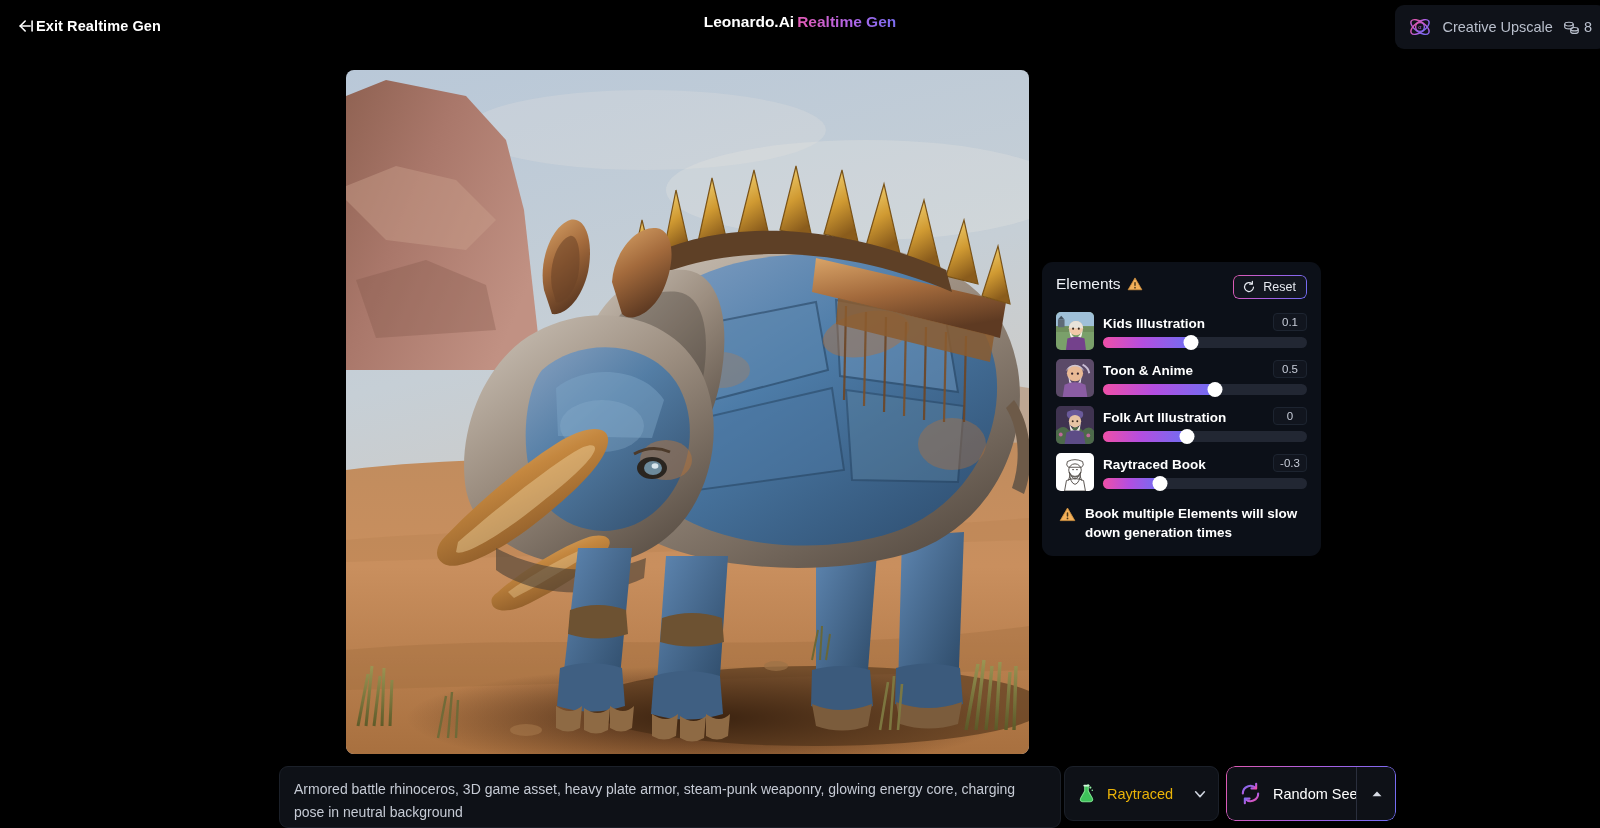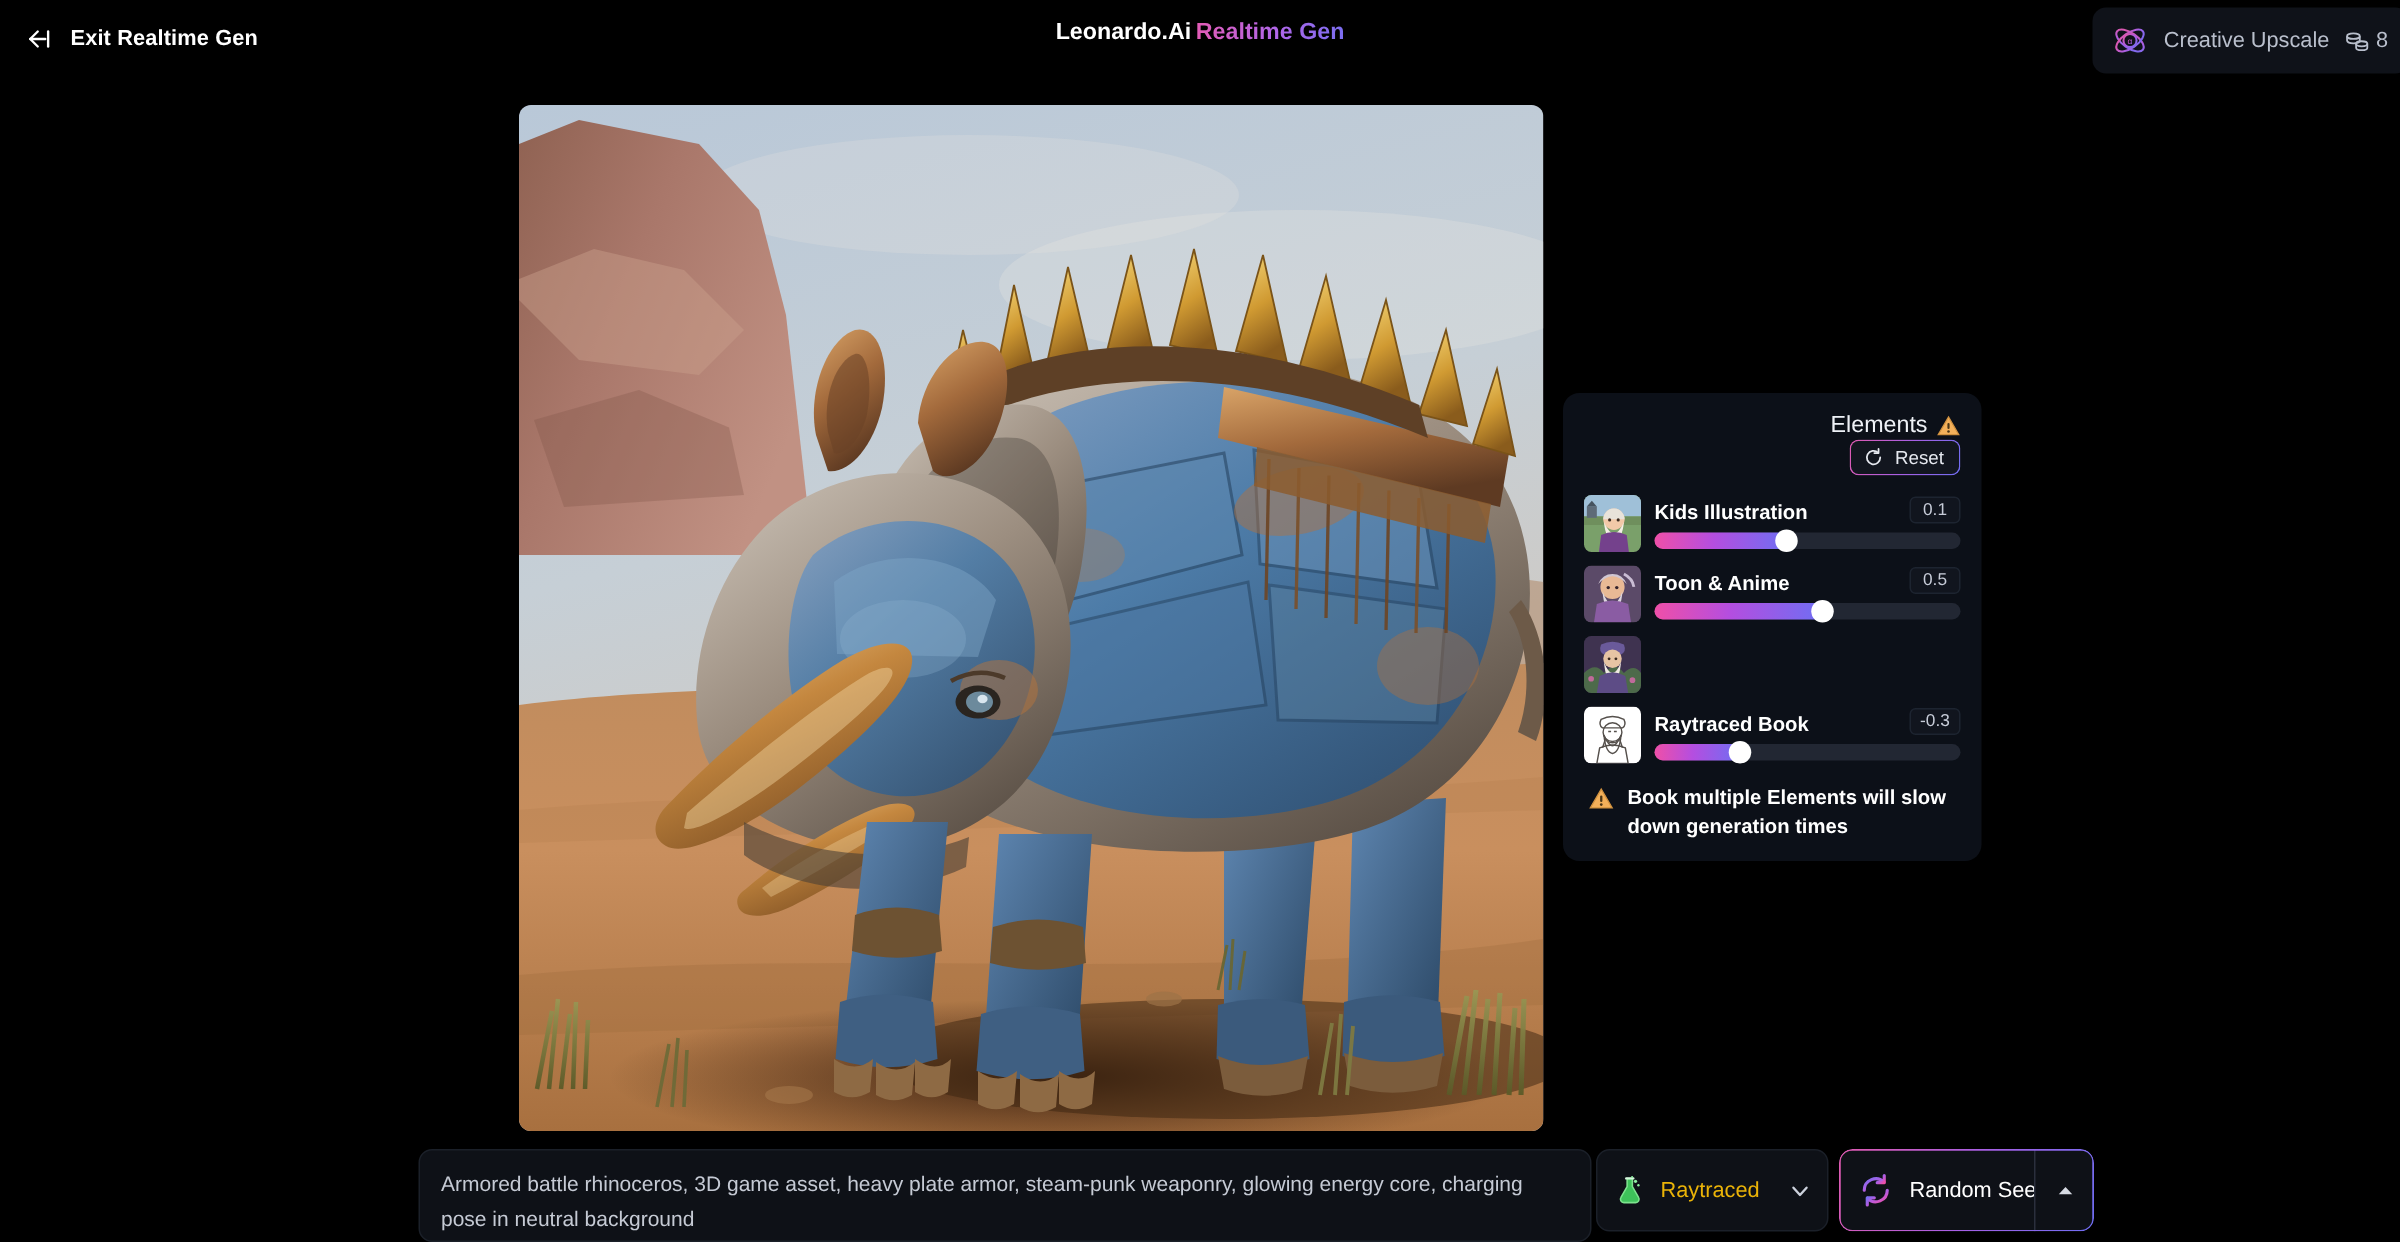--- a/index.html
+++ b/index.html
@@ -11,21 +11,21 @@
   }
   .app { position: relative; width: 1600px; height: 828px; background: #000; }
 
   
   .header {
     position: absolute; top: 0; left: 0; width: 1600px; height: 50px;
     display: flex; align-items: center;
   }
   .exit-btn {
     position: absolute; left: 8px; top: 12px;
-    display: flex; align-items: center; gap: 11px;
+    display: flex; align-items: center; gap: 0;
     padding: 4px 8px; border-radius: 6px; cursor: pointer;
   }
   .exit-icon { width: 20px; height: 20px; display: block; }
   .exit-label {
     color: #ffffff; font-size: 14.5px; font-weight: 700; letter-spacing: .1px;
     white-space: nowrap;
   }
   .brand {
     position: absolute; left: 50%; top: 13px; transform: translateX(-50%);
     font-size: 15.5px; font-weight: 700; white-space: nowrap;
@@ -57,23 +57,22 @@
   .canvas svg { display: block; width: 100%; height: 100%; }
 
   
   .elements-panel {
     position: absolute; left: 1042px; top: 262px;
     width: 279px; border-radius: 11px;
     background: #0c1018;
     padding: 13px 14px 14px 14px;
   }
   .panel-head {
-    display: flex; align-items: flex-end; justify-content: space-between;
+    display: flex; align-items: flex-start; justify-content: space-between;
     margin-bottom: 13px;
-    flex-direction: column;
   }
   .panel-title-wrap { display: flex; align-items: center; gap: 6px; }
   .panel-title { color: #eef1f6; font-size: 15.5px; font-weight: 400; }
   .warn-tri { width: 16px; height: 16px; display: block; }
   .reset-btn {
     display: flex; align-items: center; gap: 7px;
     padding: 5px 11px 5px 9px; border-radius: 6px;
     background: #12161f; cursor: pointer; position: relative;
   }
   .reset-btn::before {
@@ -508,20 +507,31 @@
           <path d="M12 6 q8 -4 16 0 q2 5 -2 7 H14 q-4 -2 -2 -7z" fill="#6a5a9a"></path>
           <circle cx="20" cy="16" r="6.5" fill="#e7c4a4"></circle>
           <path d="M14 18 q6 16 12 0 q-1 13 -6 14 q-5 -1 -6 -14z" fill="#efe9e2"></path>
           <path d="M11 28 q9 -5 18 0 l2 12 H9z" fill="#5d4c86"></path>
           <circle cx="17.6" cy="16" r="1" fill="#3a2a20"></circle>
           <circle cx="22.4" cy="16" r="1" fill="#3a2a20"></circle>
           <circle cx="5" cy="30" r="2" fill="#c06a9a"></circle>
           <circle cx="34" cy="31" r="2" fill="#c06a9a"></circle>
         </svg>
       </div>
+      <div class="el-body">
+        <div class="el-top">
+          <span class="el-name">Folk Art Illustration</span>
+          <span class="el-val">0</span>
+        </div>
+        <div class="slider">
+          <div class="slider-track"></div>
+          <div class="slider-fill" style="width:41%"></div>
+          <div class="slider-thumb" style="left:41%"></div>
+        </div>
+      </div>
     </div>
 
     <div class="el-row" style="margin-bottom:2px;">
       <div class="el-thumb">
         <svg viewBox="0 0 40 40">
           <rect width="40" height="40" fill="#ffffff"></rect>
           <g stroke="#55504c" stroke-width="1" fill="none">
             <path d="M12 9 q8 -4 16 0 q2 4 -1 6 H13 q-3 -2 -1 -6z"></path>
             <circle cx="20" cy="18" r="6.6"></circle>
             <path d="M14 20 q6 15 12 0 q-1 12 -6 13 q-5 -1 -6 -13z"></path>

